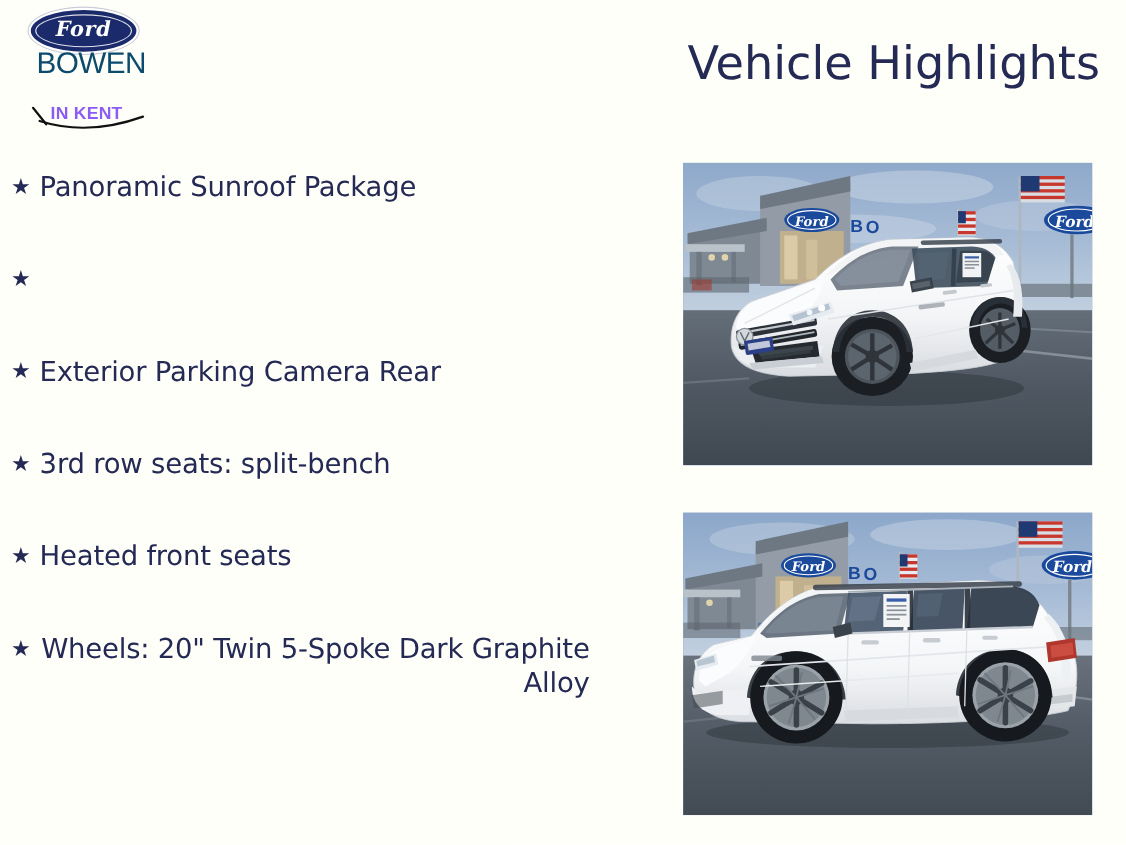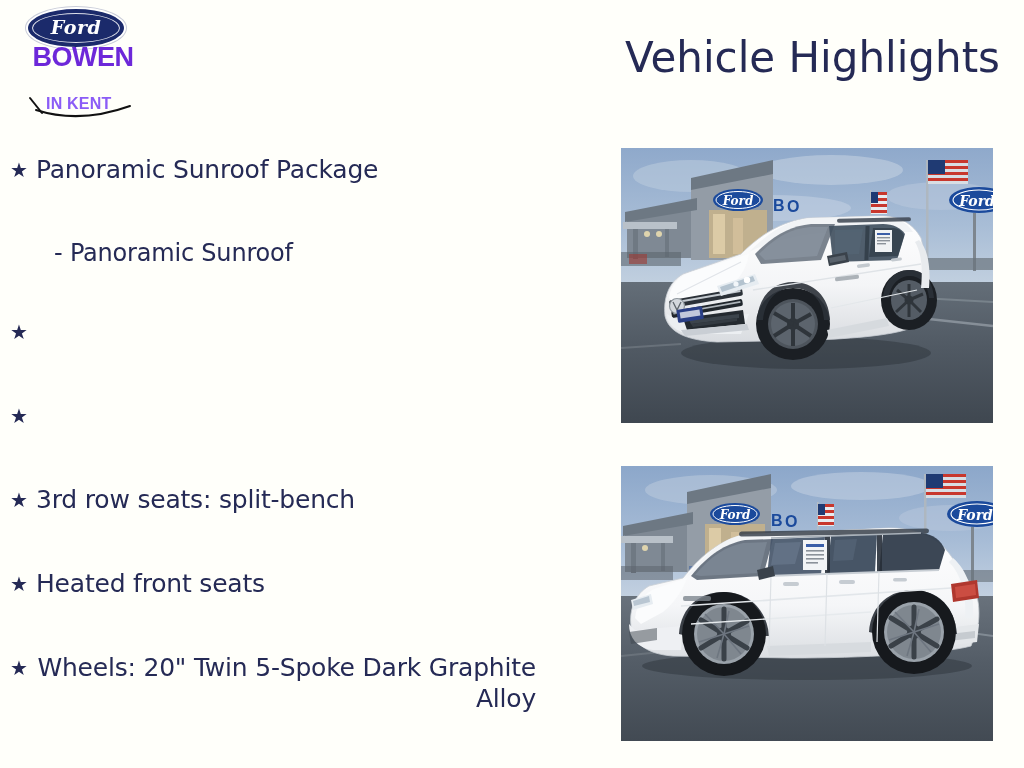--- a/index.html
+++ b/index.html
@@ -57,24 +57,24 @@
     line-height: 1;
     transform: translateY(-1px);
   }
   .logo-line1 {
     position: absolute;
     left: 11px;
     top: 40px;
     width: 128px;
     text-align: center;
     font-family: "Liberation Sans", sans-serif;
-    font-weight: bold;
+    font-weight: normal;
     font-size: 27px;
     letter-spacing: -0.5px;
-    color: #6d28d9;
+    color: #0c4a6e;
     line-height: 1;
   }
   .logo-line2 {
     position: absolute;
     left: 8px;
     top: 64px;
     width: 128px;
     text-align: center;
     font-family: "Liberation Sans", sans-serif;
     font-weight: normal;
@@ -200,31 +200,28 @@
 
 <div id="page-title">Vehicle Highlights</div>
 
 <div id="highlights-list">
 
   <div class="hl-row">
     <span class="hl-star">★</span>
     <span class="hl-text">Panoramic Sunroof Package</span>
   </div>
 
-  <div class="hl-row sub">
-    <span class="hl-star"></span>
-    <span class="hl-text">- Panoramic Sunroof</span>
-  </div>
 
   <div class="hl-row">
     <span class="hl-star">★</span>
   </div>
 
   <div class="hl-row">
     <span class="hl-star">★</span>
+    <span class="hl-text">Exterior Parking Camera Rear</span>
   </div>
 
   <div class="hl-row">
     <span class="hl-star">★</span>
     <span class="hl-text">3rd row seats: split-bench</span>
   </div>
 
   <div class="hl-row">
     <span class="hl-star">★</span>
     <span class="hl-text">Heated front seats</span>

